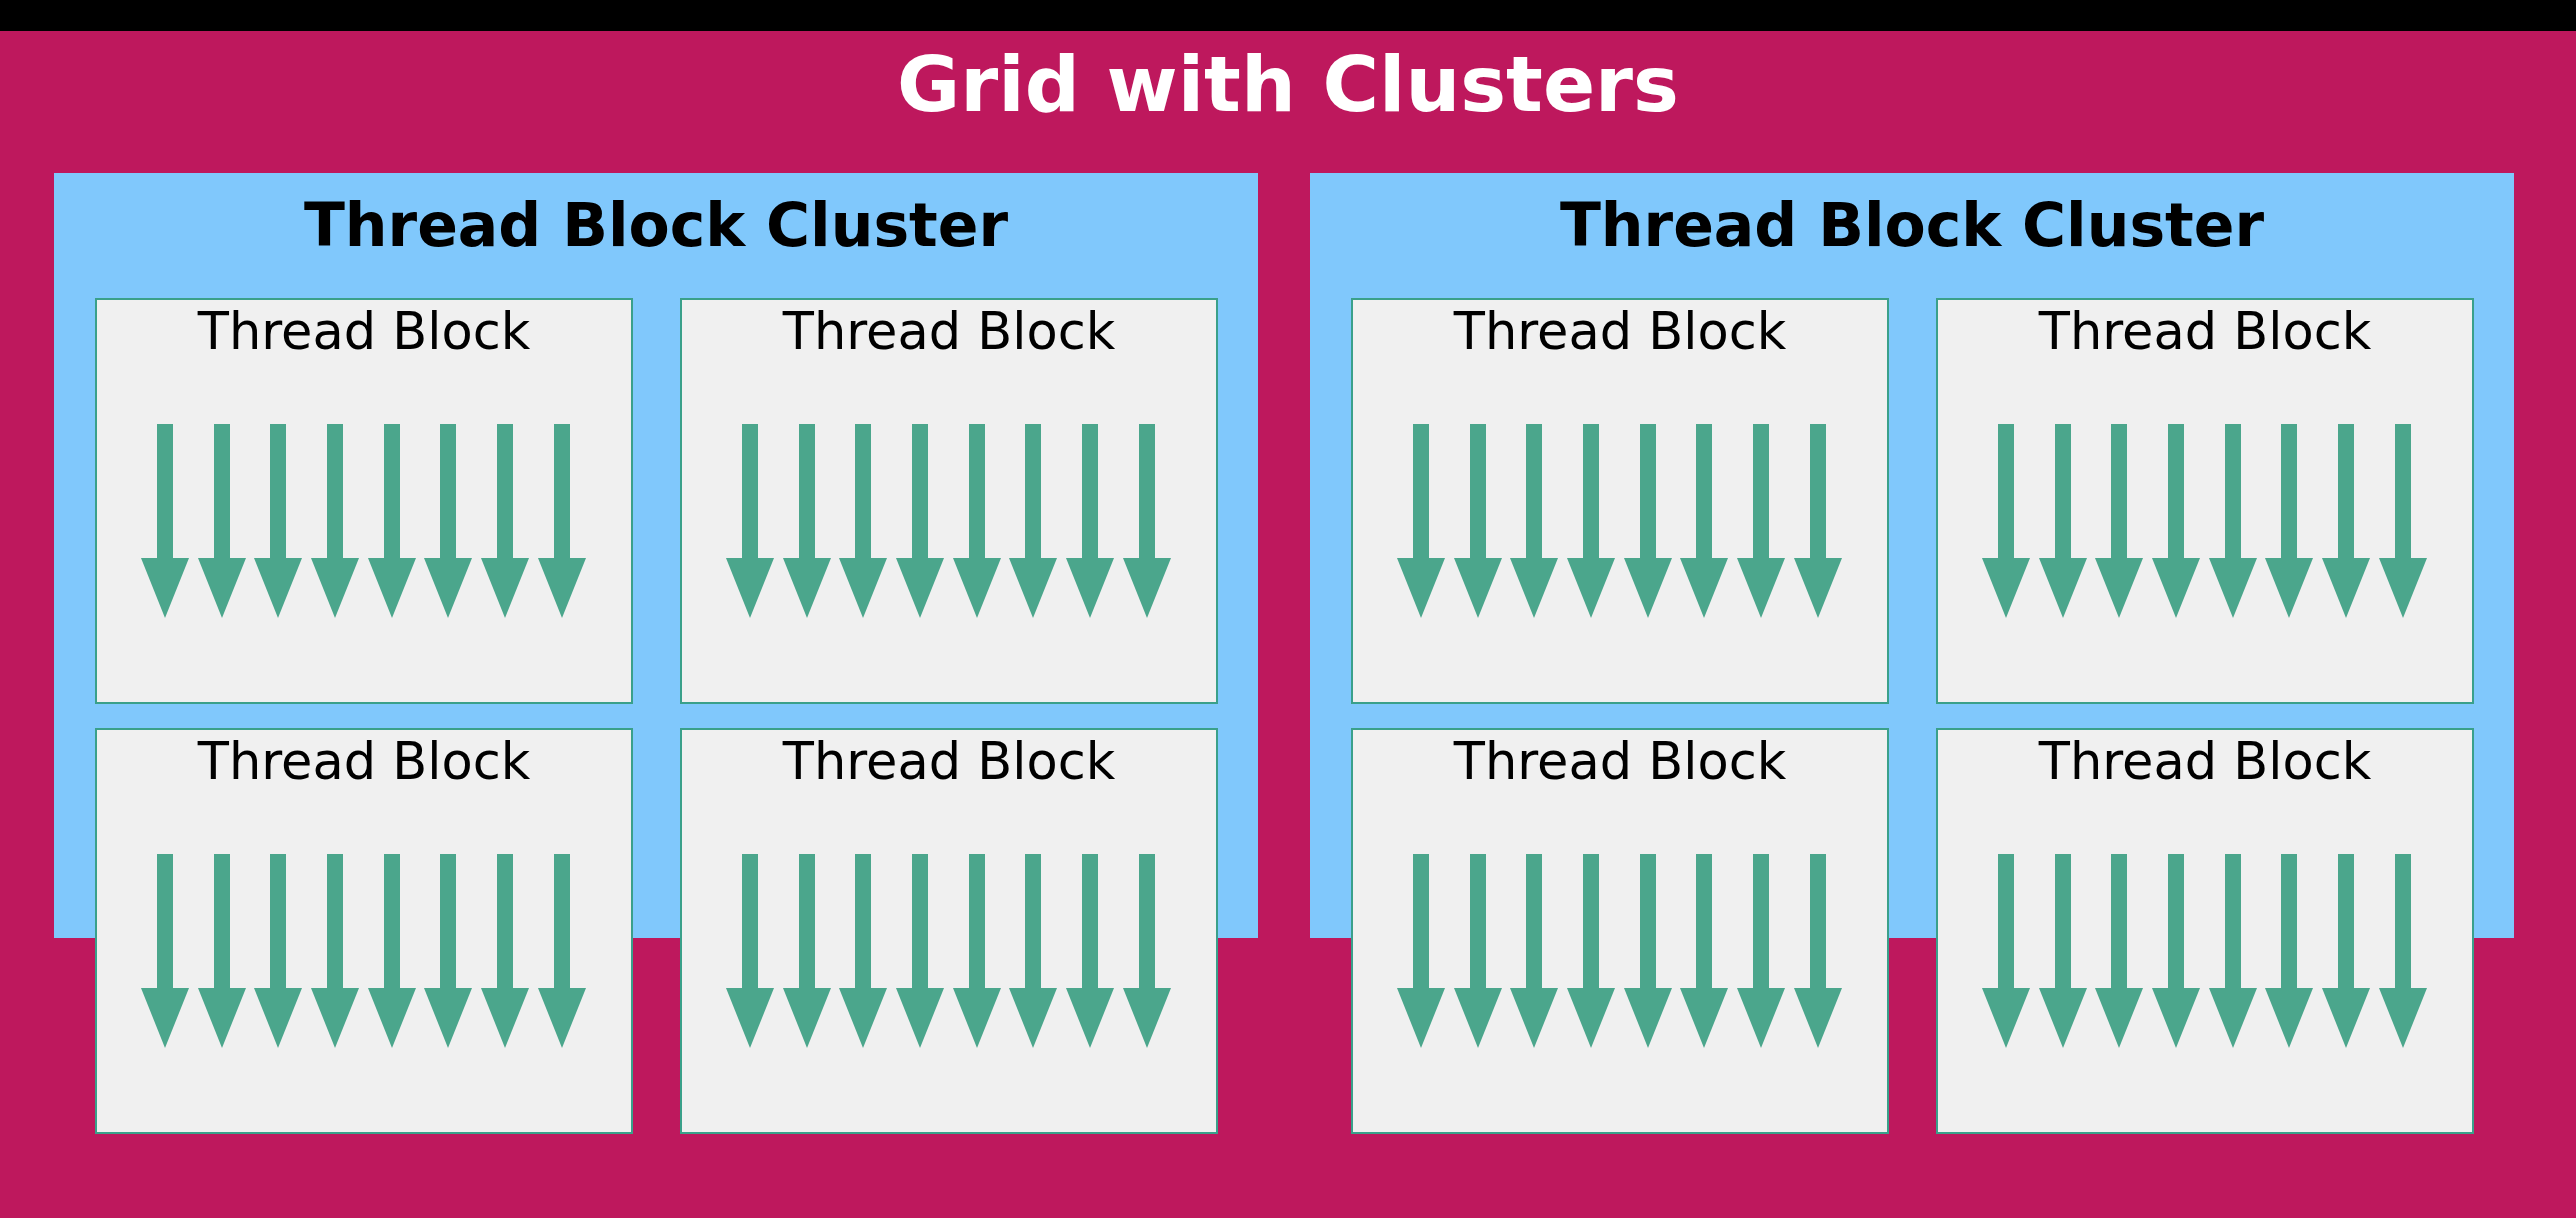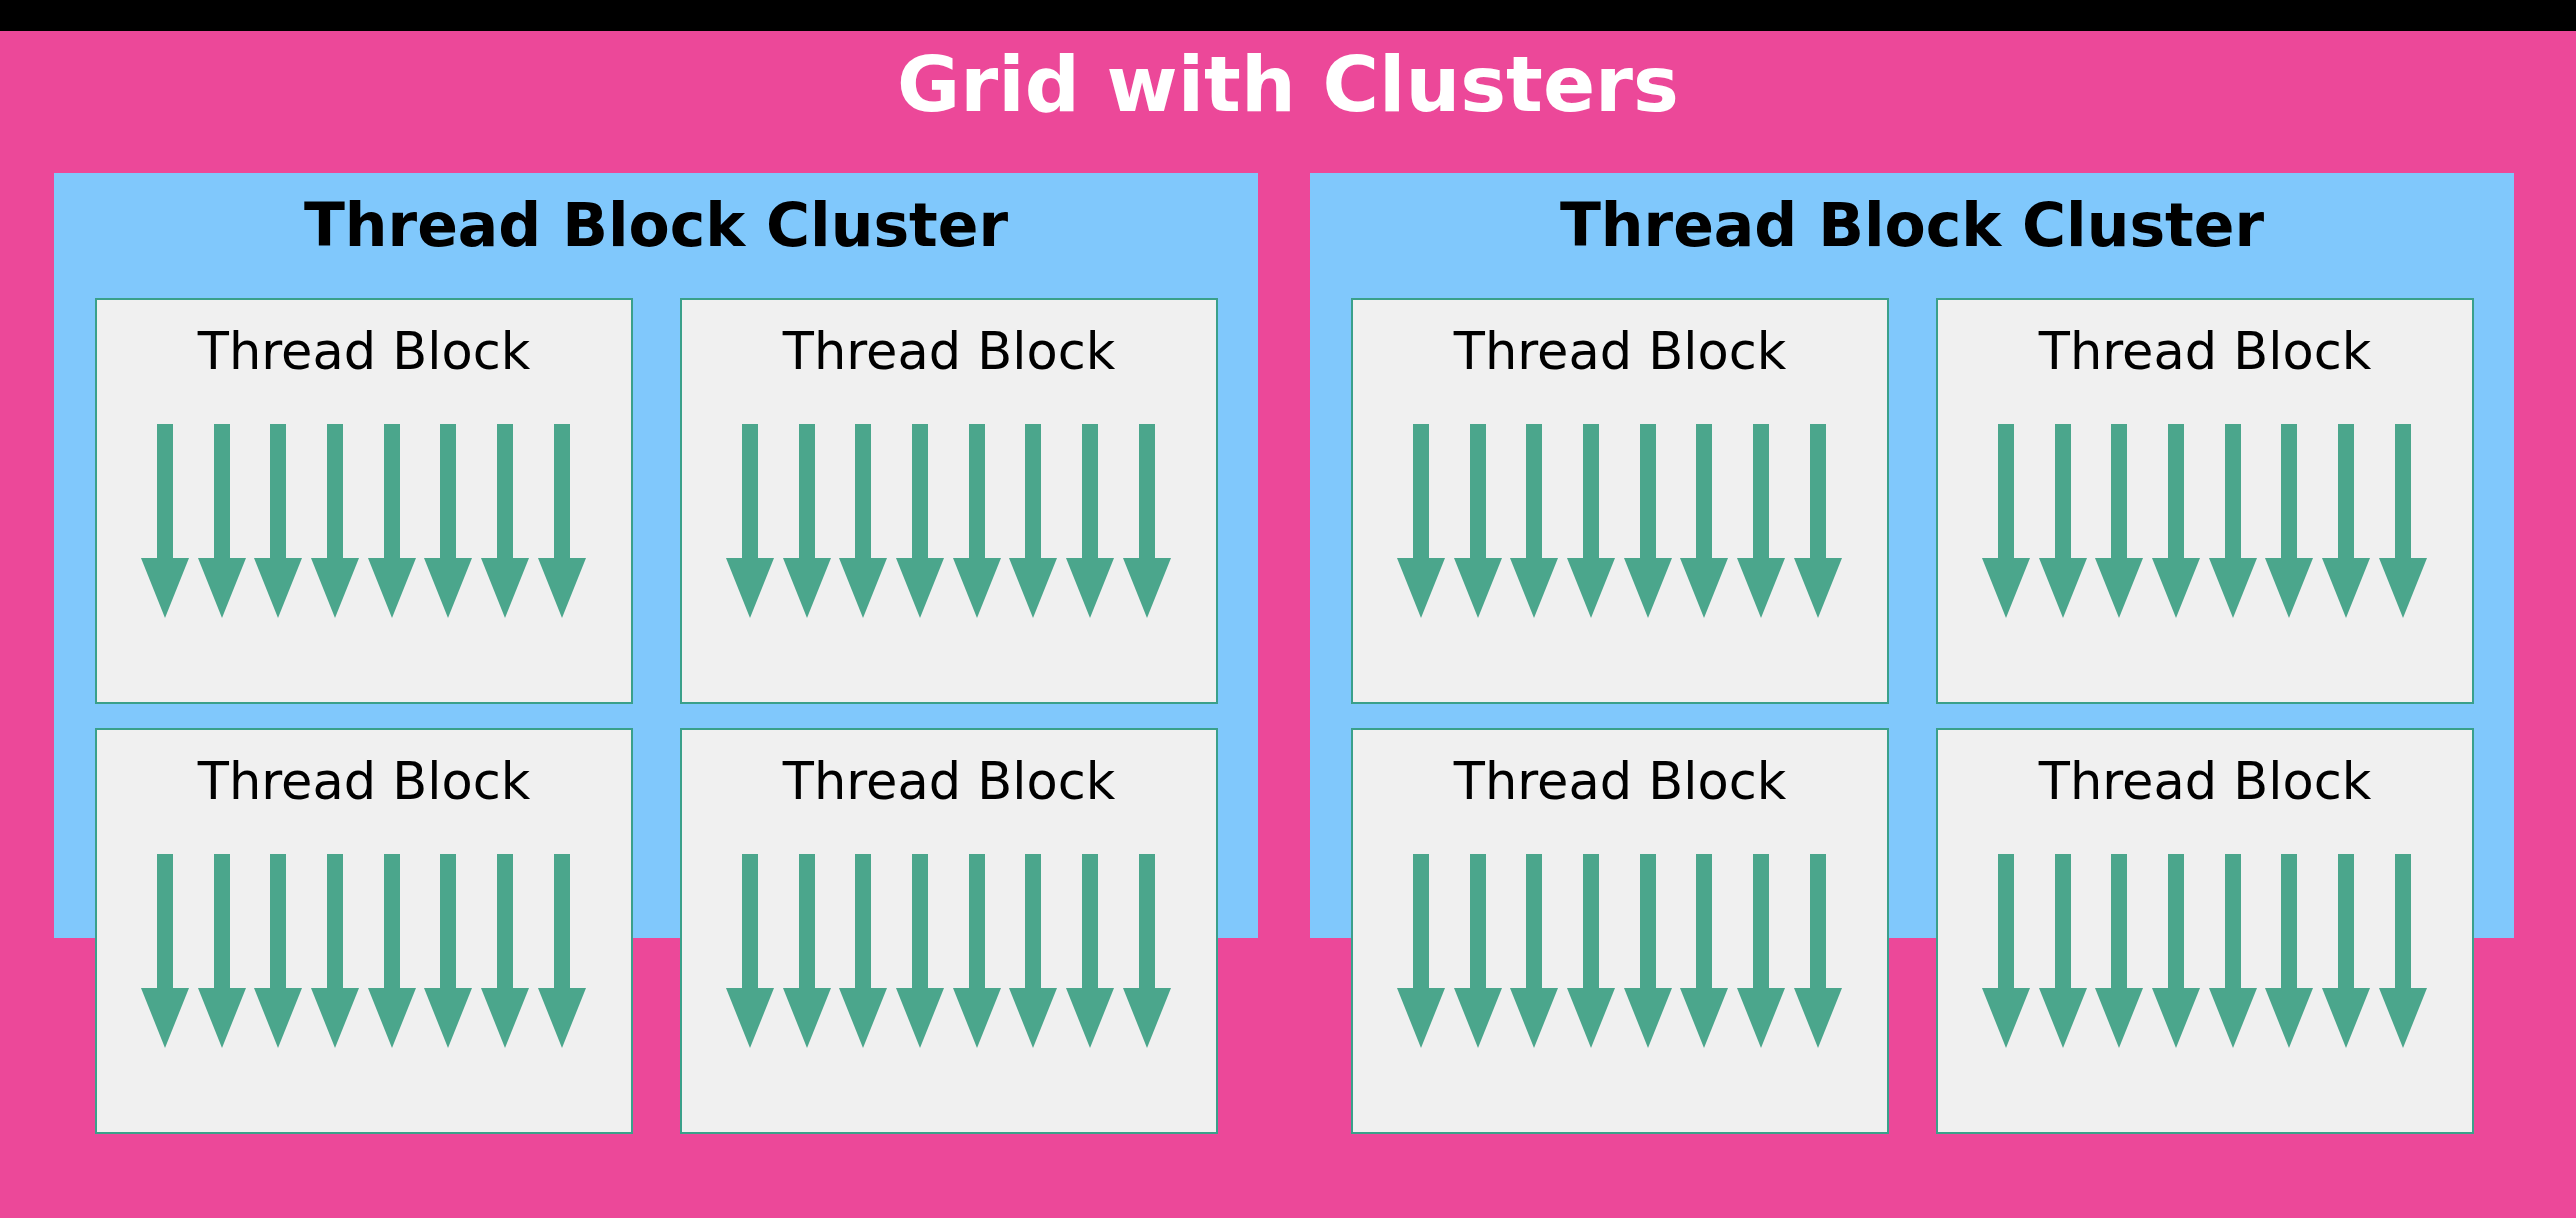--- a/index.html
+++ b/index.html
@@ -24,21 +24,21 @@
     width: 2576px;
     height: 31px;
     background: #000000;
   }
   .grid-panel {
     position: absolute;
     left: 0;
     top: 31px;
     width: 2576px;
     height: 1187px;
-    background: #ec4899;
+    background: #be185d;
   }
   .grid-title {
     position: absolute;
     left: 0;
     top: 7.1px;
     width: 2576px;
     text-align: center;
     color: #FFFFFF;
     font-weight: bold;
     font-size: 77px;
@@ -90,21 +90,21 @@
   .thread-block {
     position: relative;
     background: #F0F0F0;
     border: 2.8px solid #3AA08A;
     box-sizing: border-box;
     overflow: hidden;
   }
   .block-label {
     position: absolute;
     left: 0;
-    top: 20px;
+    top: 0;
     width: 100%;
     text-align: center;
     color: #000000;
     font-weight: normal;
     font-size: 51px;
     line-height: 63px;
     white-space: nowrap;
   }
   .threads {
     position: absolute;

